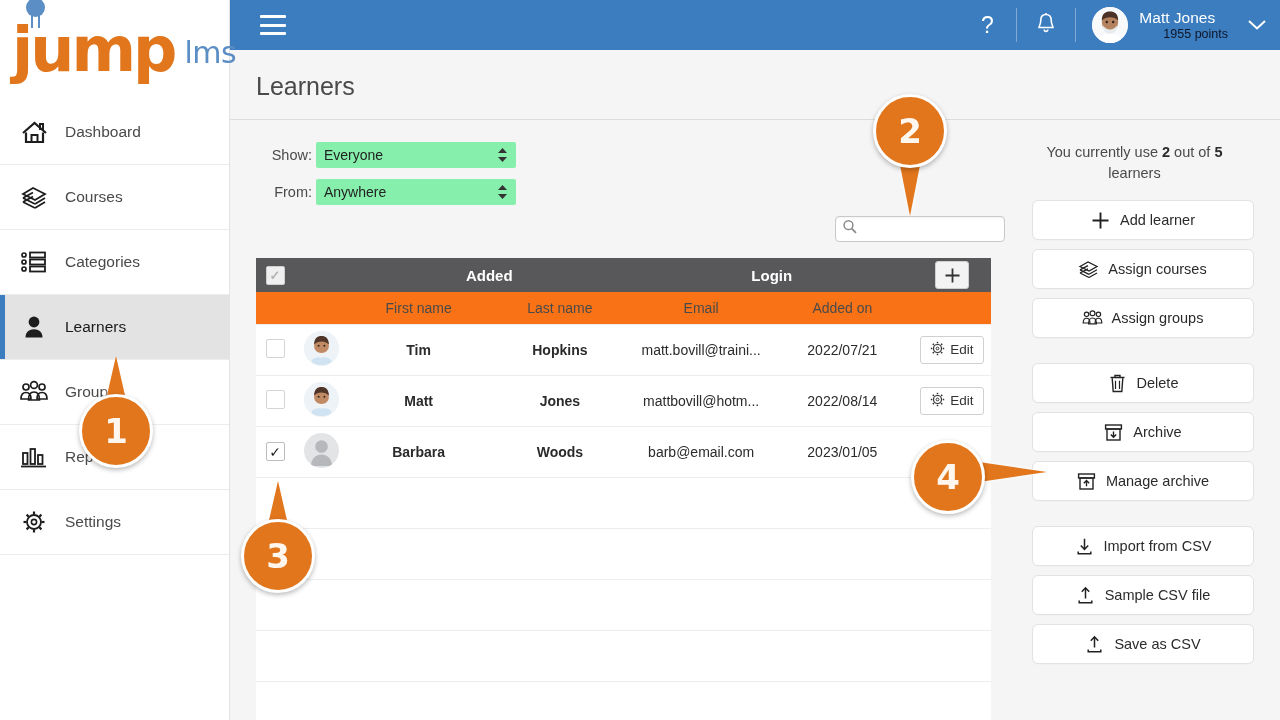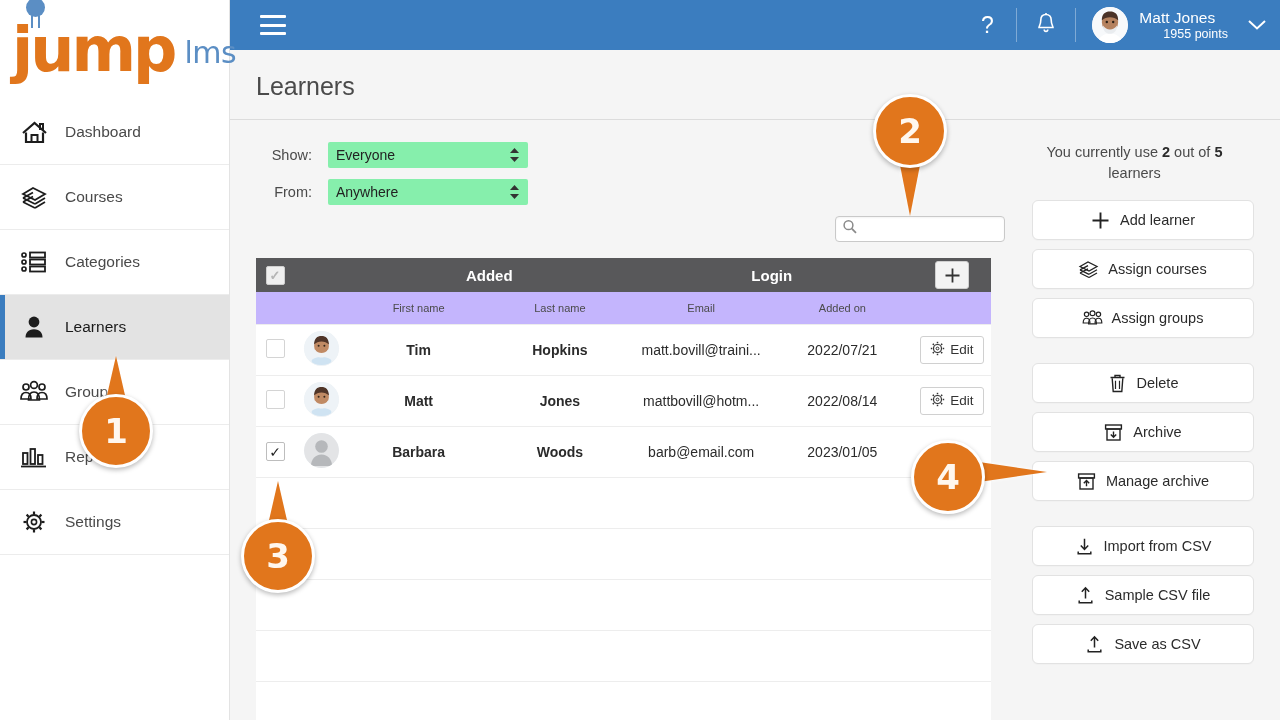--- a/index.html
+++ b/index.html
@@ -90,21 +90,21 @@
     display: flex; align-items: center; height: 100%;
     padding: 0 6px 0 16px; cursor: pointer;
   }
   .avatar-hdr {
     width: 36px; height: 36px; border-radius: 50%;
     background: #f4f6f8; overflow: hidden; position: relative;
     flex: 0 0 36px; margin-right: 11px;
   }
   .user-text { line-height: 1.15; }
   .user-name { color: #ffffff; font-size: 15.5px; font-weight: 400; }
-  .user-points { color: #ffffff; font-size: 12.5px; margin-left: 24px; }
+  .user-points { color: #0f172a; font-size: 12.5px; margin-left: 24px; }
   .chev {
     width: 46px; height: 100%; display: flex; align-items: center; justify-content: center;
     cursor: pointer;
   }
 
   
   .main {
     position: absolute; left: 230px; top: 50px;
     width: 1050px; height: 670px;
     background: #f5f5f5;
@@ -117,21 +117,21 @@
     margin: 18px 0 0 0; height: 1px; background: #dcdcdc; width: 100%;
   }
 
   .content { display: flex; padding: 0; }
   .left-col { width: 775px; padding: 0 0 0 26px; position: relative; }
   .right-col { width: 275px; padding-top: 22px; }
 
   .filters { padding-top: 22px; }
   .filter-row { display: flex; align-items: center; margin-bottom: 11px; }
   .filter-label {
-    width: 56px; text-align: right; margin-right: 16px;
+    width: 56px; text-align: right; margin-right: 4px;
     font-size: 14.5px; color: #4a4a4a;
   }
   .select-box {
     width: 200px; height: 26px; background: #86efac;
     border: none; border-radius: 2px;
     display: flex; align-items: center; padding: 0 8px;
     font-size: 14px; color: #222; position: relative; cursor: pointer;
   }
   .select-arrows {
     position: absolute; right: 8px; top: 50%; transform: translateY(-50%);
@@ -155,22 +155,22 @@
   table.learners thead tr.grouphead th {
     background: #58585a; color: #ffffff;
     font-size: 15px; font-weight: 700;
     height: 34px; padding: 0; text-align: center;
     vertical-align: middle;
   }
   th.cb-col { width: 38px; }
   th.av-col { width: 54px; }
   th.act-col { width: 78px; }
   .subhead th {
-    font-size: 11px; color: #4a4a4a; font-weight: 400;
-    height: 32px; background: #c4b5fd; border-bottom: 1px solid #ededed;
+    font-size: 14px; color: #4a4a4a; font-weight: 400;
+    height: 32px; background: #f97316; border-bottom: 1px solid #ededed;
     text-align: center;
   }
   table.learners tbody td {
     height: 51px; border-bottom: 1px solid #ededed;
     font-size: 14px; color: #2b2b2b; text-align: center;
     vertical-align: middle;
   }
   td.name-cell { font-weight: 700; }
   .cb {
     width: 19px; height: 19px; border: 1px solid #bdbdbd; background: #fff;

